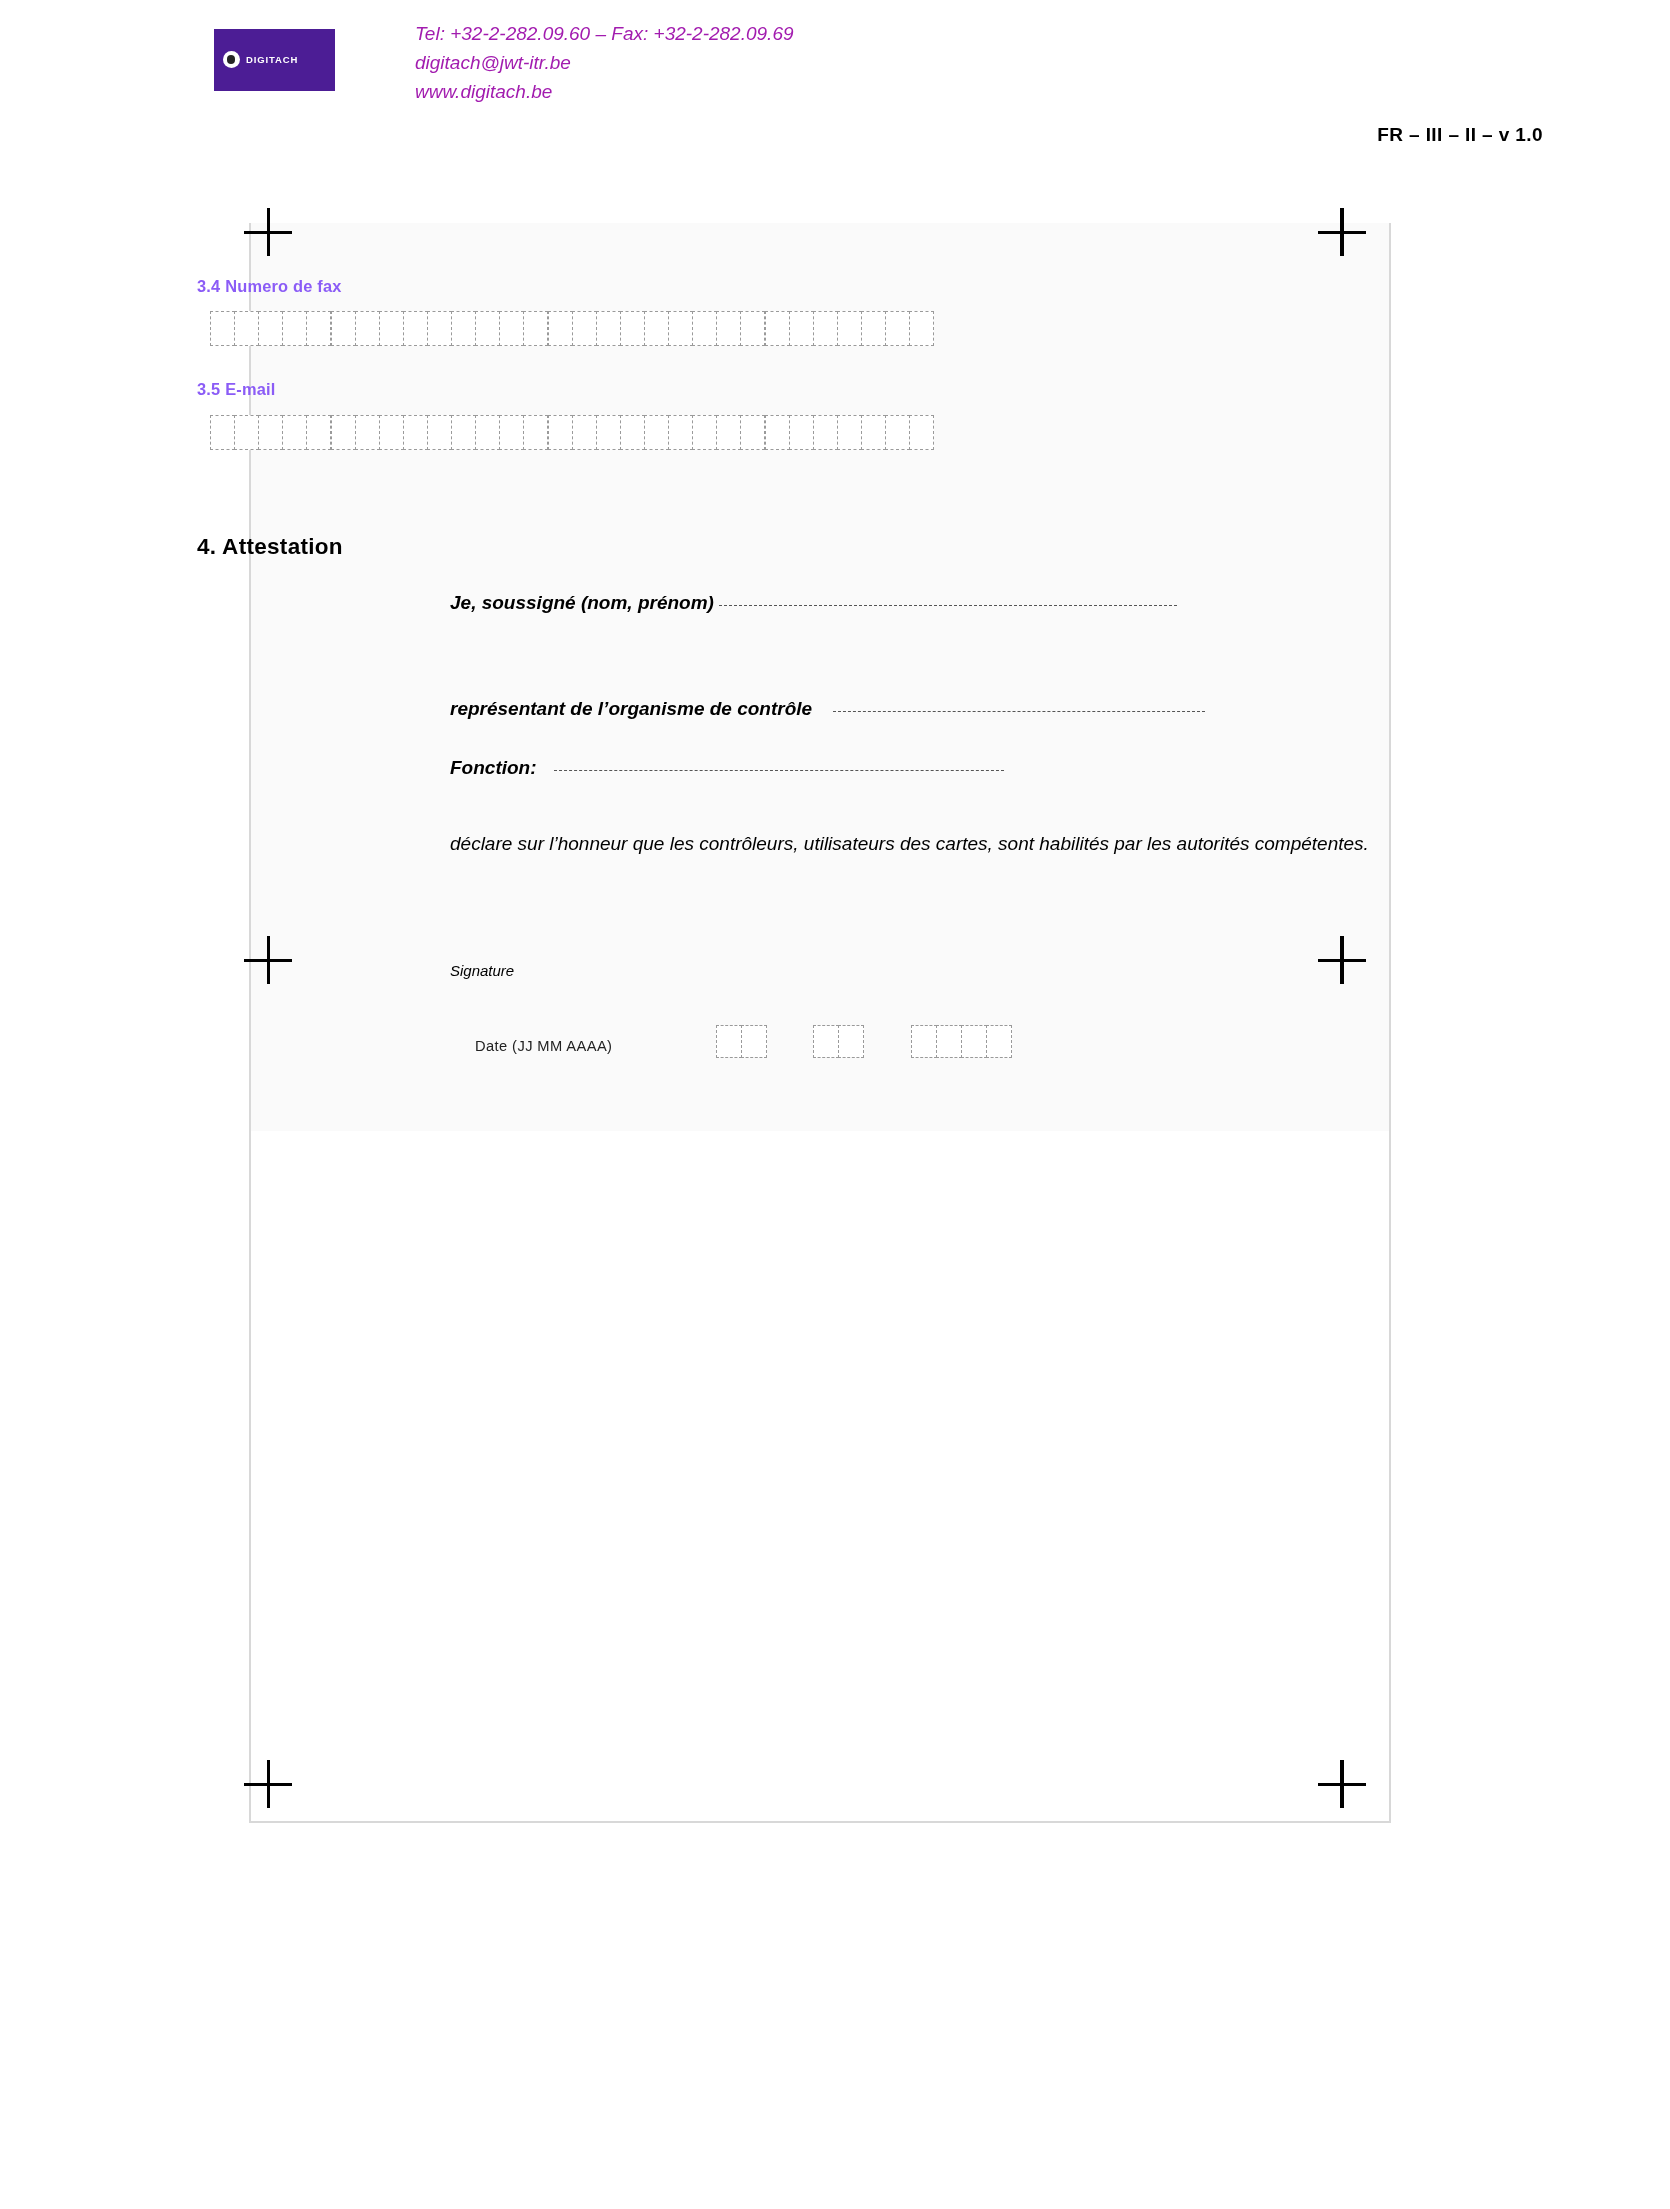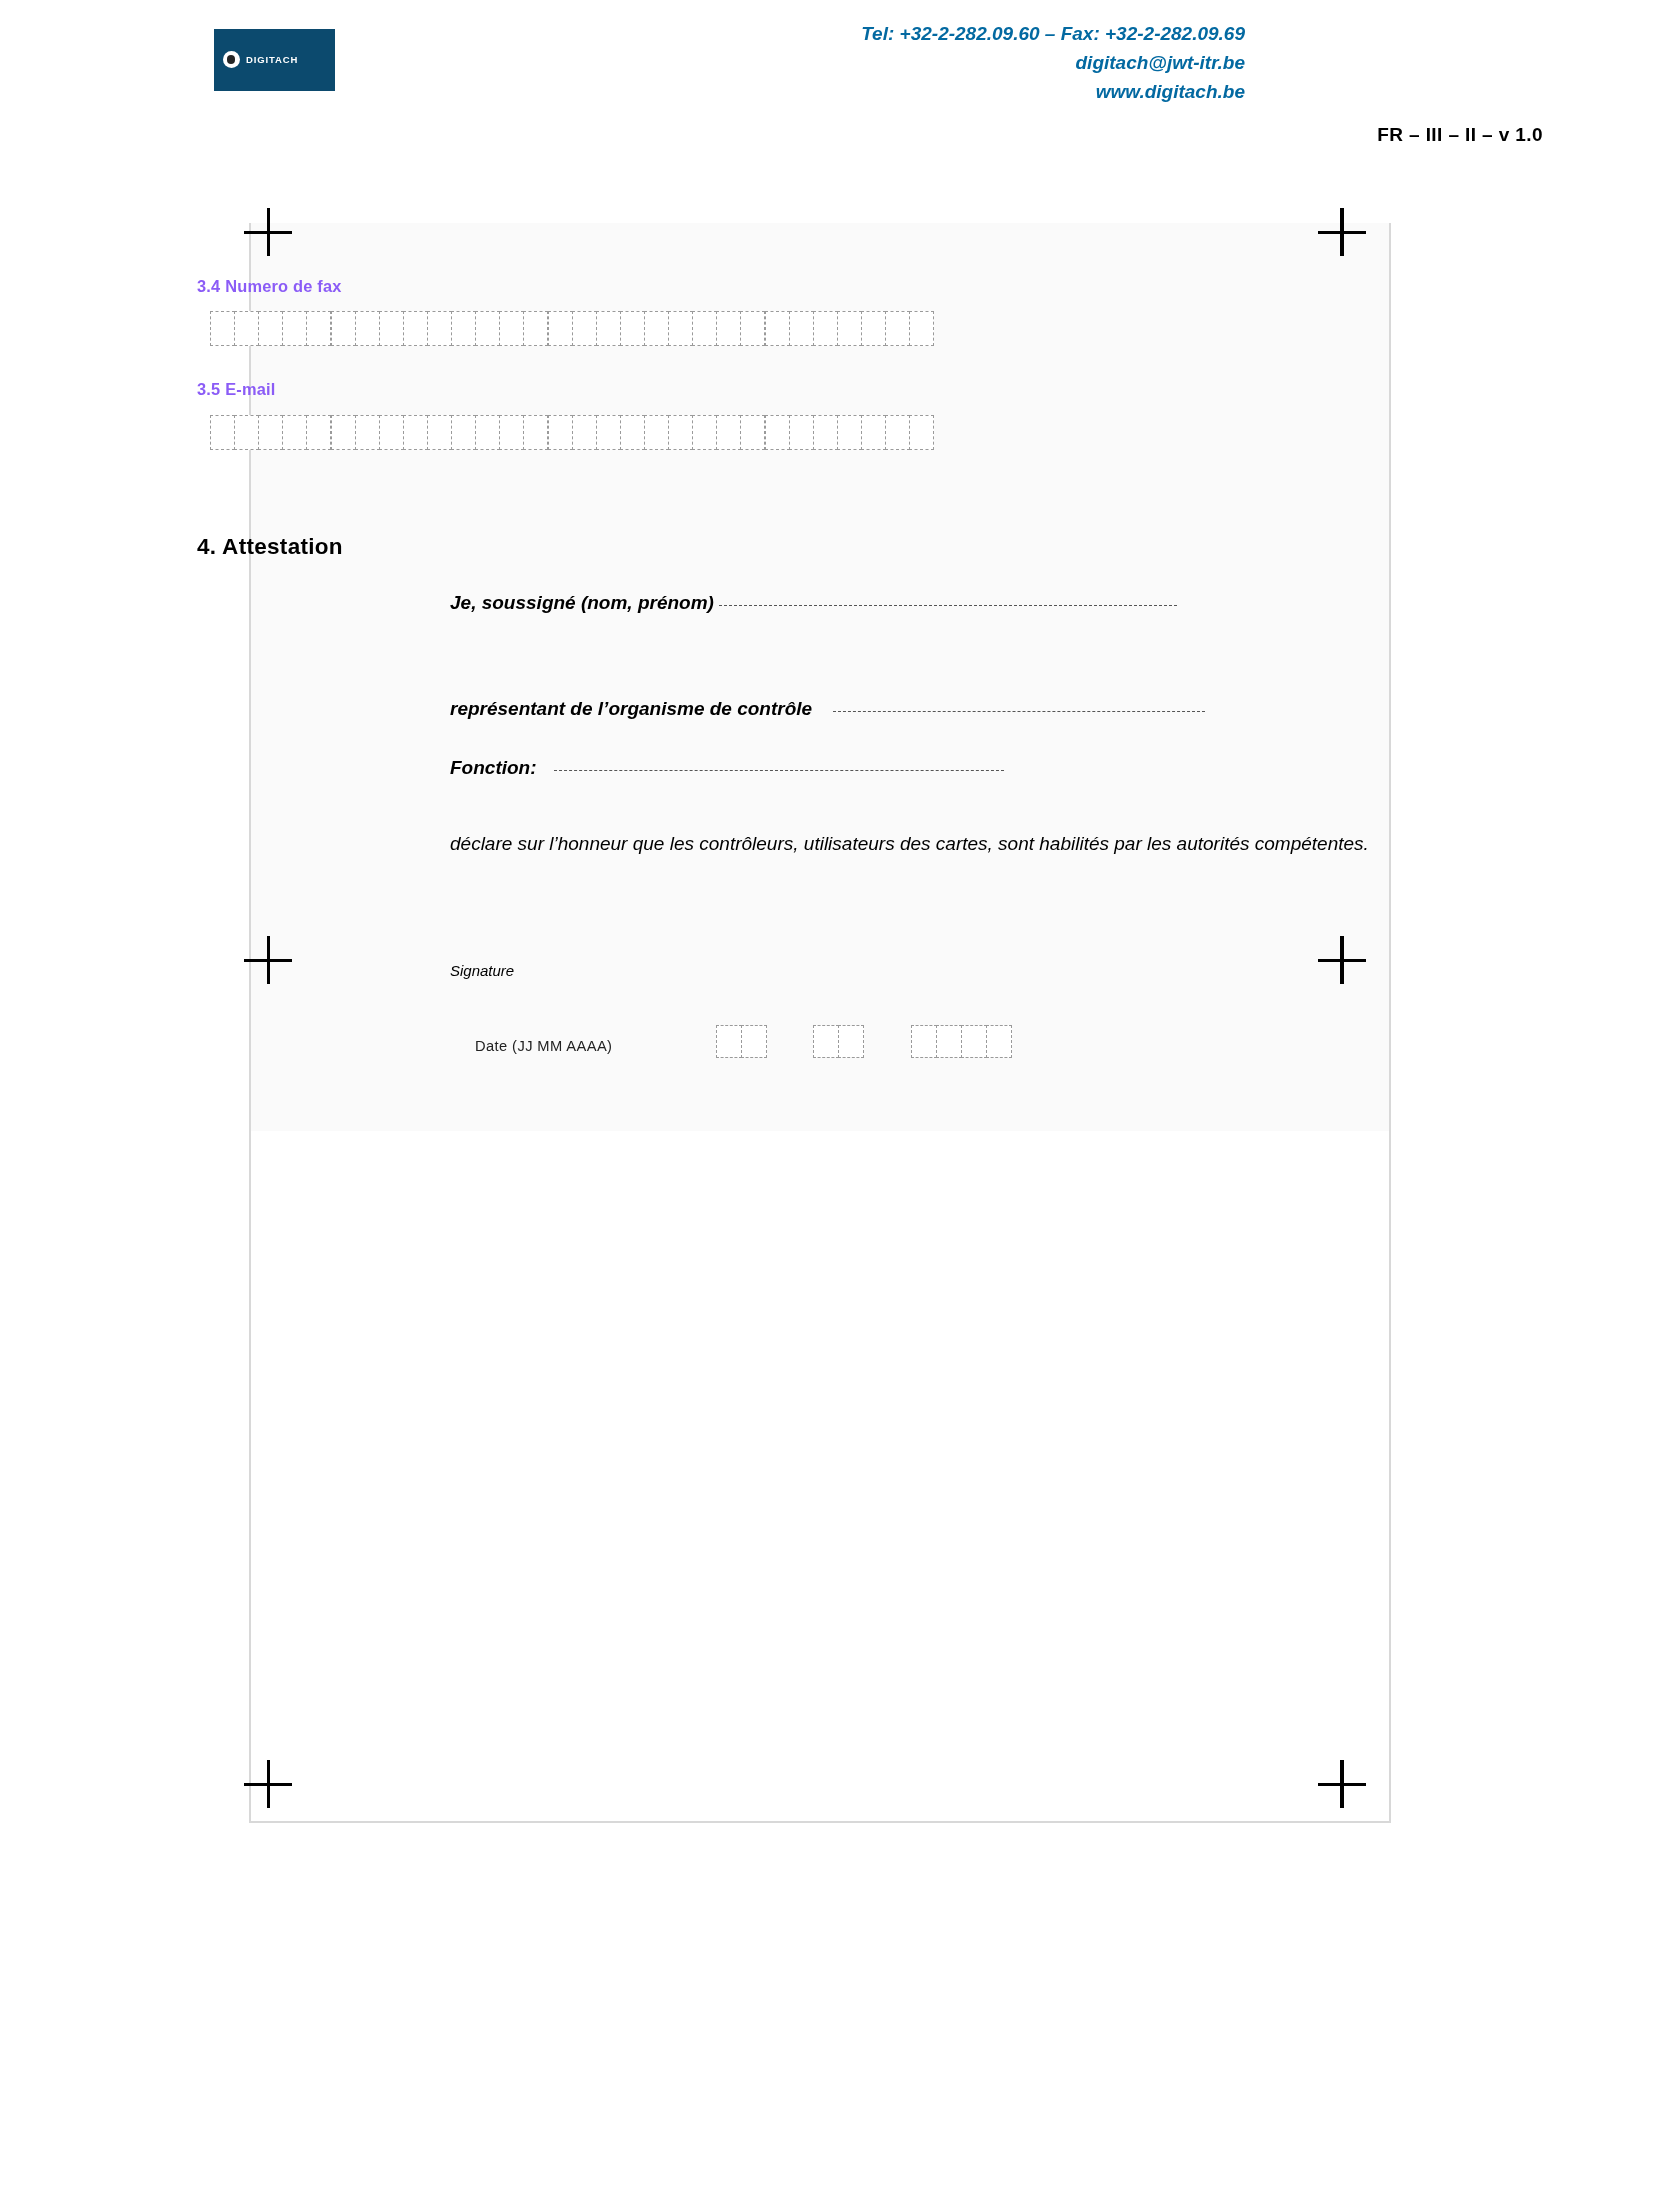--- a/index.html
+++ b/index.html
@@ -30,21 +30,21 @@
     left: 0; top: 0;
     width: 1671px;
     height: 156px;
   }
   .logo-box {
     position: absolute;
     left: 214px;
     top: 28.5px;
     width: 121px;
     height: 62px;
-    background: #0c4a6e;
+    background: #4c1d95;
     display: flex;
     align-items: center;
     justify-content: flex-start;
     padding-left: 8.6px;
     box-sizing: border-box;
   }
   .logo-mark {
     width: 17.3px;
     height: 17.3px;
     border-radius: 50%;
@@ -67,26 +67,26 @@
     letter-spacing: 0.9px;
     font-weight: bold;
     font-family: "Liberation Sans", sans-serif;
   }
 
   .contact {
     position: absolute;
     left: 415px;
     top: 19px;
     width: 830px;
-    text-align: right;
+    text-align: left;
     font-style: italic;
-    font-weight: bold;
+    font-weight: normal;
     font-size: 19px;
     line-height: 29px;
-    color: #0369a1;
+    color: #a21caf;
   }
 
   .docref {
     position: absolute;
     right: 128px;
     top: 80px;
     font-size: 19px;
     font-weight: bold;
     letter-spacing: 0.4px;
     margin-top: 44px;

